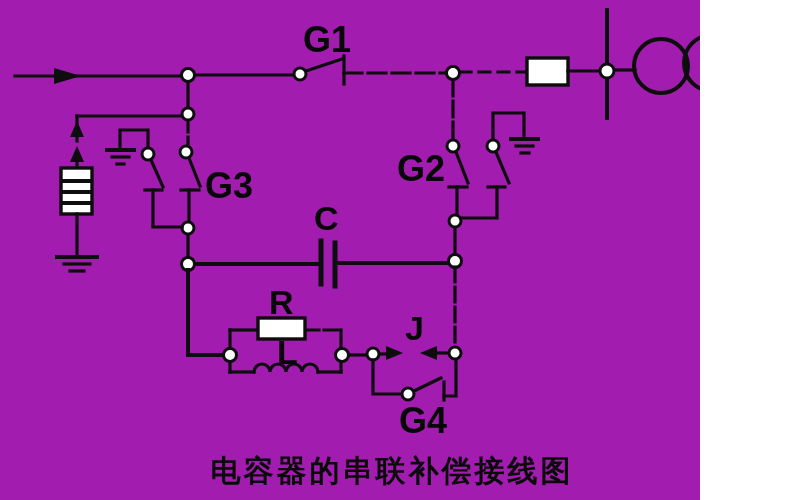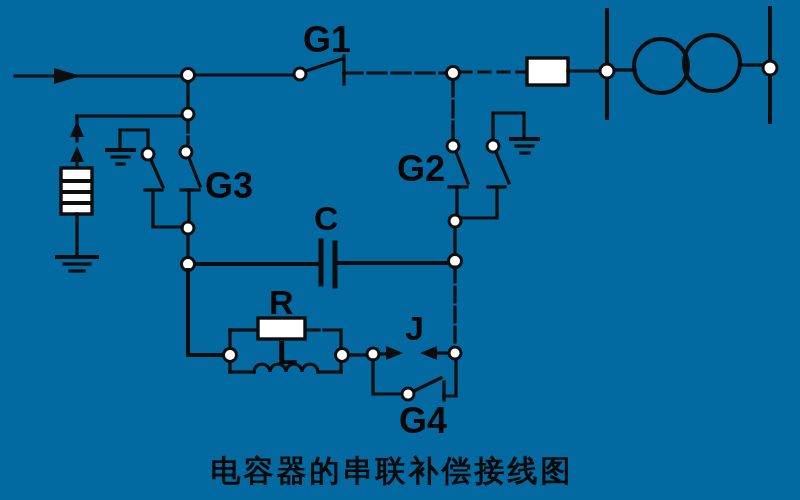--- a/index.html
+++ b/index.html
@@ -1,17 +1,17 @@
 <!DOCTYPE html>
 <html><head>
 <meta charset="utf-8">
 <style>
   html,body{margin:0;padding:0;background:#fff;}
   .stage{
-    position:relative;width:800px;height:500px;background:#0369a1;overflow:hidden;
+    position:relative;width:700px;height:500px;background:#a21caf;overflow:hidden;
     font-family:"Liberation Sans",sans-serif;
   }
   svg{display:block}
   .w{stroke:#0d0d0d;stroke-width:3.2;fill:none;stroke-linecap:square;stroke-linejoin:miter}
   .w4{stroke-width:4}
   .w5{stroke-width:5}
   .node{fill:#ffffff;stroke:#0d0d0d;stroke-width:3}
   .solid{fill:#0d0d0d;stroke:none}
   .box{fill:#ffffff;stroke:#0d0d0d;stroke-width:3.4}
   .lbl{font-family:"Liberation Sans",sans-serif;font-weight:bold;font-size:36px;fill:#070707}

